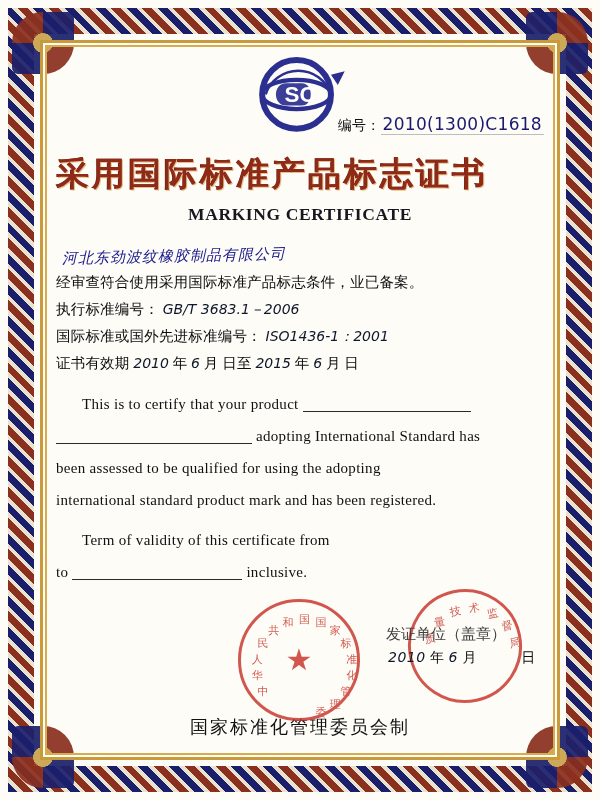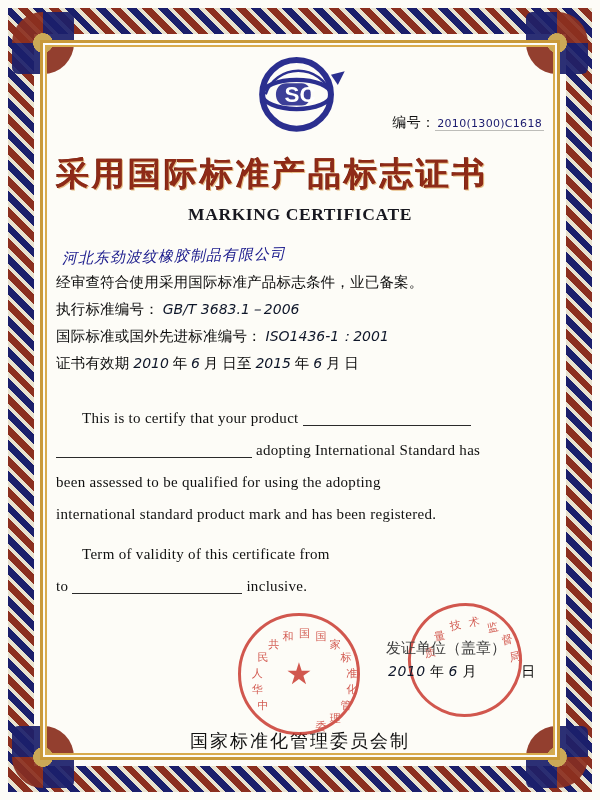--- a/index.html
+++ b/index.html
@@ -87,21 +87,21 @@
     top: 62px;
     font-family: "Liberation Serif", serif;
     font-size: 12.5px;
     color: #111;
     letter-spacing: .3px;
     white-space: nowrap;
   }
   .serial .label { font-size: 14px; }
   .serial .value {
     font-family: "DejaVu Sans", sans-serif;
-    font-size: 11px;
+    font-size: 17px;
     color: #1a1a6e;
     border-bottom: 1px solid rgba(0,0,0,.25);
     padding: 0 2px;
   }
 
   .title-cn {
     margin-top: 8px;
     font-family: "DejaVu Sans", sans-serif;
     font-weight: bold;
     font-size: 33px;
@@ -176,21 +176,21 @@
     font-family: "DejaVu Sans", sans-serif;
     font-size: 12.5px;
     color: #16167e;
     font-style: italic;
     letter-spacing: .2px;
     transform: rotate(-0.8deg);
     white-space: nowrap;
   }
 
   .en-body {
-    margin-top: 26px;
+    margin-top: 12px;
     font-family: "Liberation Serif", serif;
     font-size: 15px;
     line-height: 30px;
     color: #101010;
     letter-spacing: .3px;
   }
   .en-body p { margin: 0 0 2px 0; }
   .indent { text-indent: 26px; }
   .ul {
     display: inline-block;

